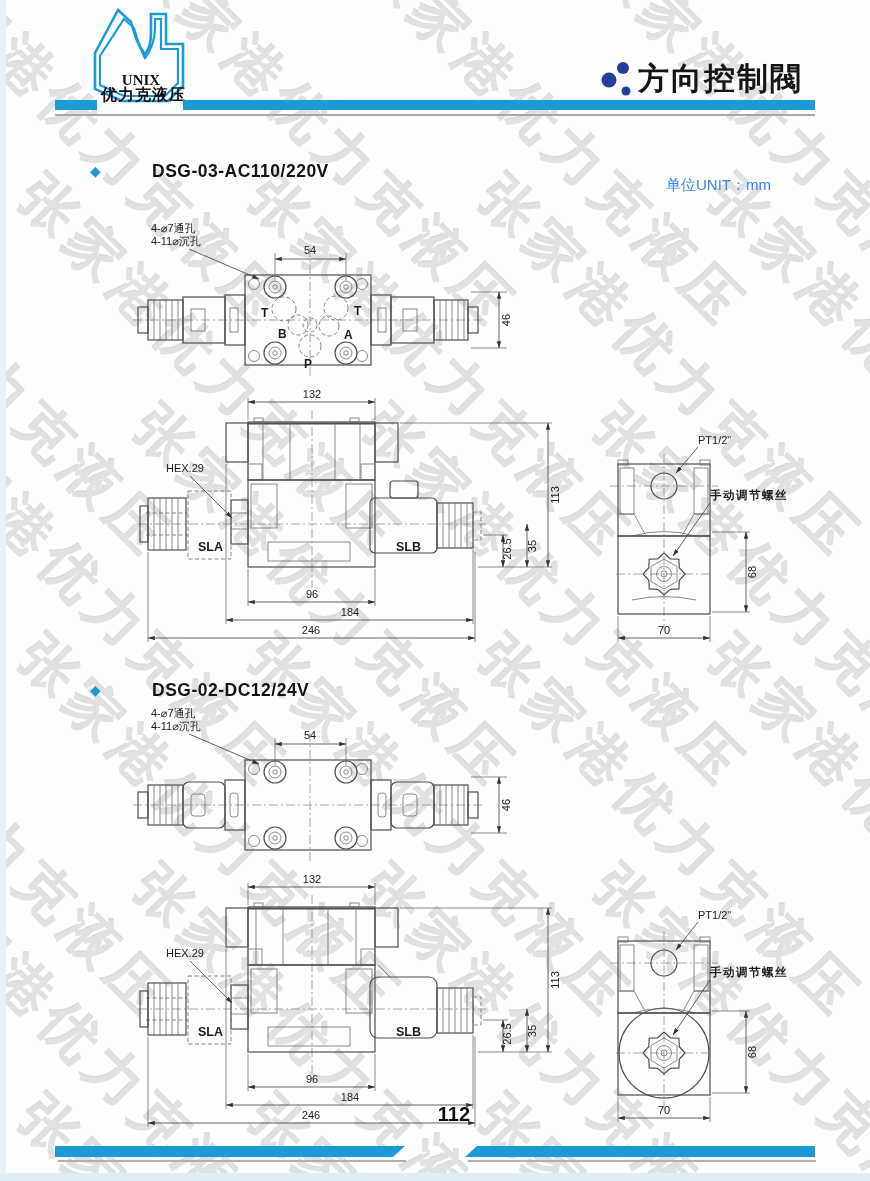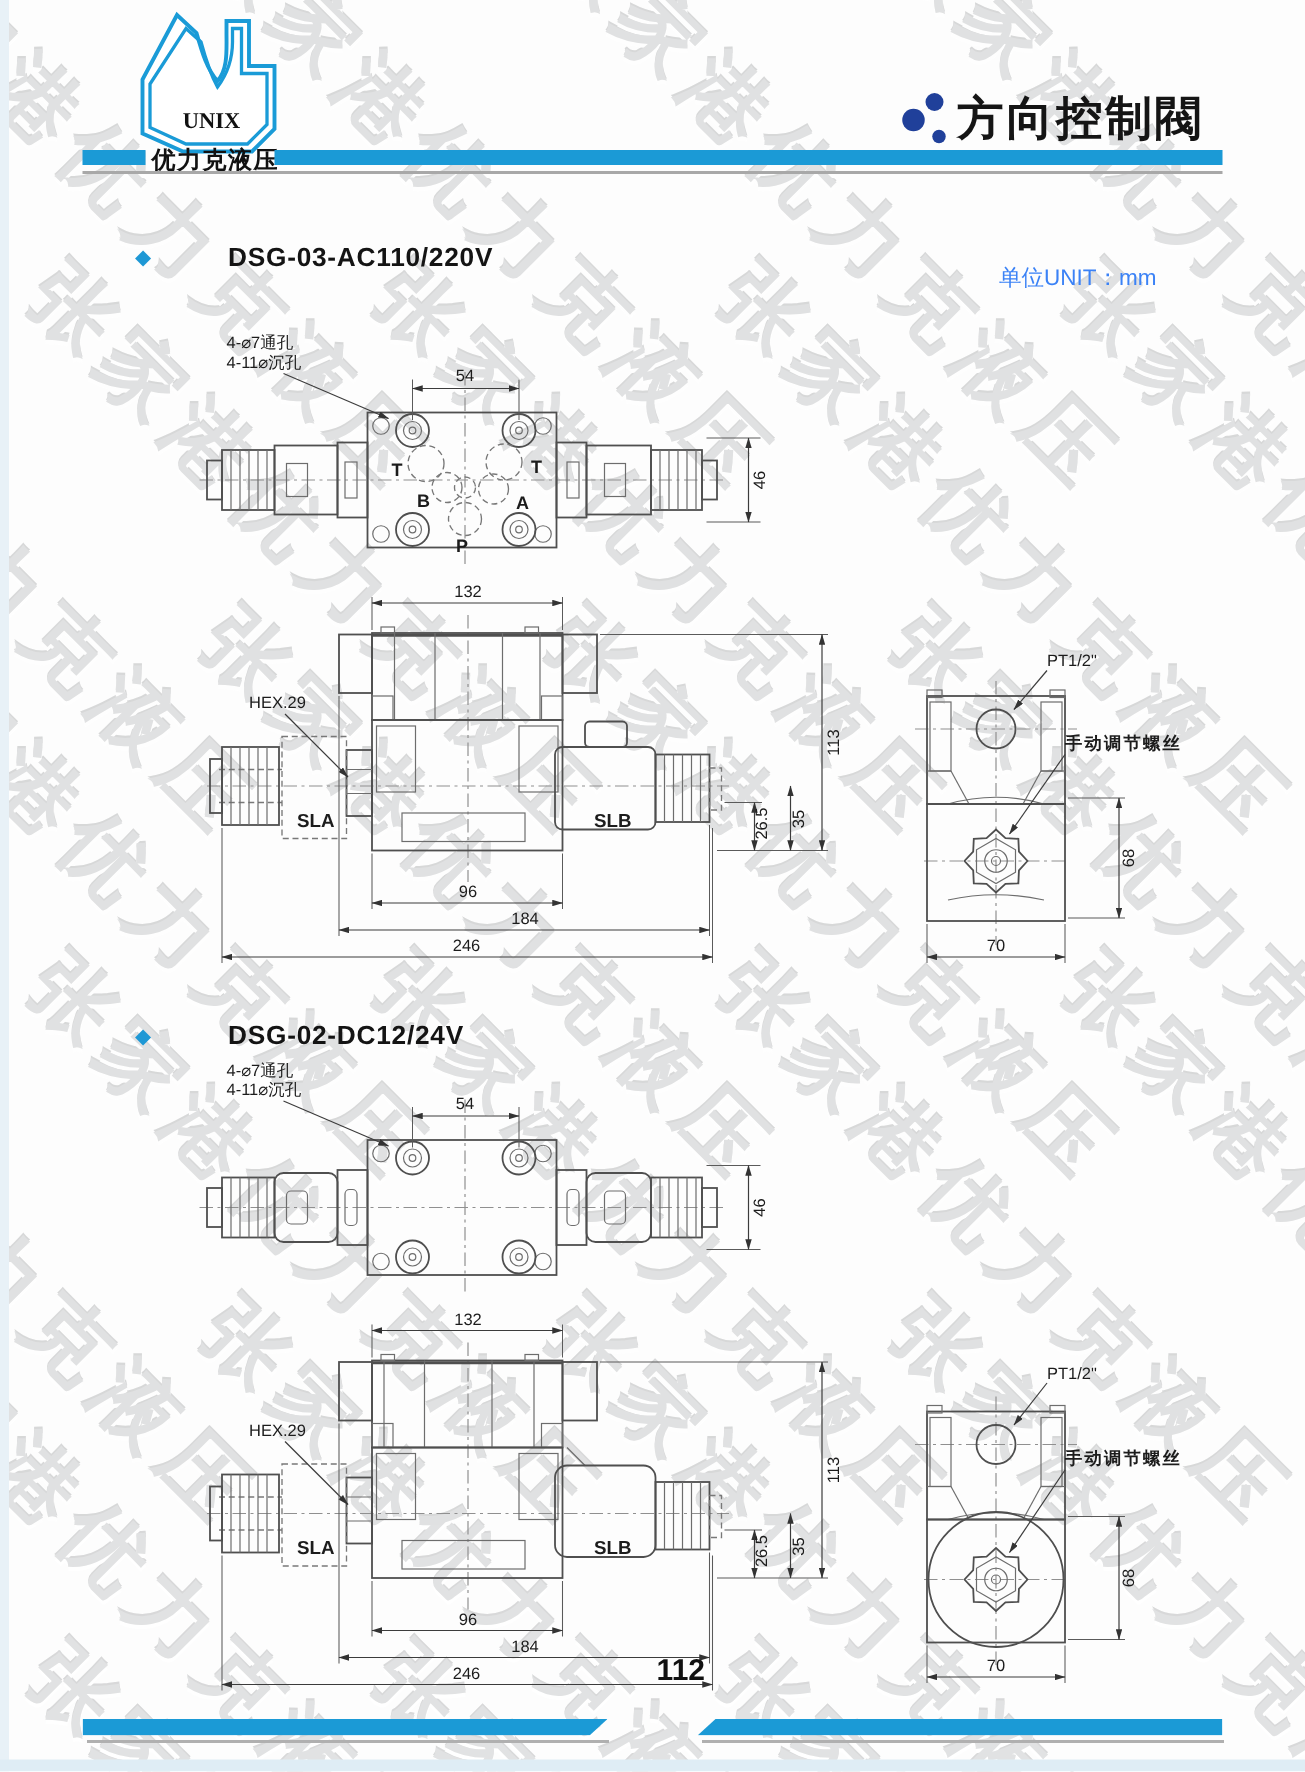--- a/index.html
+++ b/index.html
@@ -11,21 +11,21 @@
   .wm{position:absolute;white-space:nowrap;font-size:56px;font-weight:bold;
       letter-spacing:8px;color:#d6d7d8;opacity:.72;
       text-shadow:2px 2px 0 #ffffff,-1px -1px 0 #c9cacb;
       transform:rotate(45deg);transform-origin:0 0;}
   .content{position:absolute;inset:0;z-index:1;}
   
   .logo-svg{position:absolute;left:85px;top:6px;}
   .brand-bar{position:absolute;height:10px;background:#1b9ad6;top:100px;}
   .brand-bar.short{left:55px;width:42px;}
   .brand-bar.long{left:183px;width:632px;}
-  .brand-name{position:absolute;left:101px;top:97px;font-size:16px;font-weight:bold;
+  .brand-name{position:absolute;left:101px;top:85px;font-size:16px;font-weight:bold;
               letter-spacing:1px;color:#111;}
   .header-rule{position:absolute;left:55px;top:114px;width:760px;height:2px;background:#a8a8a8;}
   .page-title{position:absolute;left:638px;top:58px;width:180px;font-size:31px;
               font-weight:bold;letter-spacing:2px;color:#151515;}
   .title-dots{position:absolute;left:597px;top:57px;}
   
   .sec-diamond{position:absolute;font-size:14px;color:#1e98d5;}
   .sec-title{position:absolute;font-size:17.5px;font-weight:bold;color:#141414;letter-spacing:.5px;margin-left:48px;}
   .unit-note{position:absolute;left:666px;top:176px;font-size:15px;color:#3b82f6;}
   

